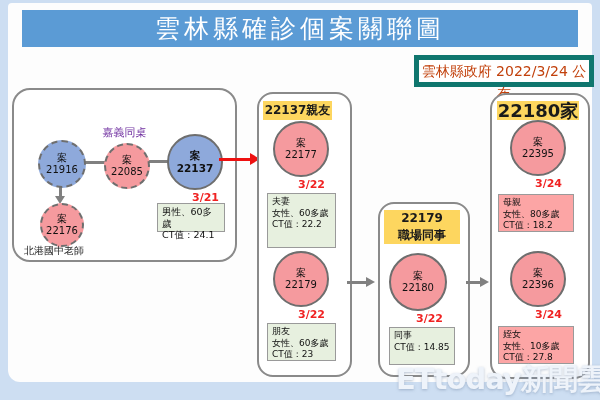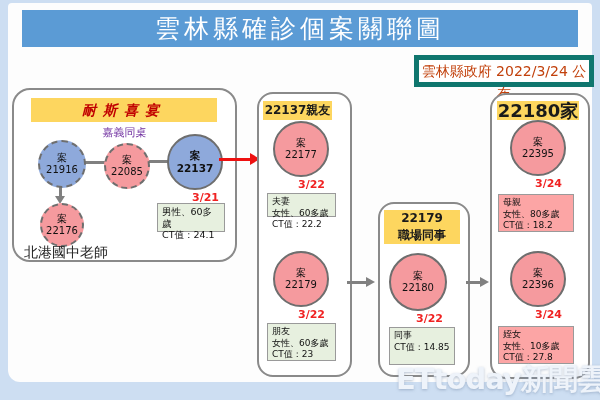--- a/index.html
+++ b/index.html
@@ -70,41 +70,40 @@
     left:17px;top:8px;width:186px;height:24px;line-height:24px;
     font-family:"DejaVu Serif","Liberation Serif",serif;
     font-style:italic;font-weight:bold;color:#c00000;
     font-size:14px;letter-spacing:7px;
   }
   .subhead{
     position:absolute;left:0;top:35px;width:100%;text-align:center;
     color:#7030a0;font-size:11px;
   }
   .footnote{
-    position:absolute;left:10px;top:154px;font-size:14px;color:#222;
+    position:absolute;left:10px;top:154px;font-size:10px;color:#222;
   }
   .watermark{
     position:absolute;left:396px;top:360px;width:200px;
     font-size:29px;font-weight:bold;color:#eef3fa;letter-spacing:-1px;
     text-shadow:0 1px 3px rgba(120,140,170,0.55);white-space:nowrap;
   }
   .fs10{font-size:10px;}
   .fs11{font-size:10.5px;font-weight:bold;}
 </style>
 </head>
 <body>
 
 <div class="card"></div>
 
 <div class="title-bar">雲林縣確診個案關聯圖</div>
 
 <div class="source-badge">雲林縣政府  2022/3/24 公布</div>
 
 <div class="gbox" style="left:12px;top:88px;width:221px;height:170px;border-radius:18px;">
-  <div class="ghead banquet-head">耐斯喜宴</div>
   <div class="subhead">嘉義同桌</div>
 
   <div class="hline" style="left:68px;top:71px;width:24px;"></div>
   <div class="hline" style="left:130px;top:70px;width:25px;"></div>
   <div class="vline" style="left:45px;top:94px;height:13px;"></div>
   <div class="arrow-head-down" style="left:41px;top:106px;"></div>
 
   <div class="case blue dashed fs10" style="left:24px;top:50px;width:44px;height:44px;">
     <span>案</span>
     <span class="num">21916</span>
@@ -136,21 +135,21 @@
 <div class="red-head" style="left:250px;top:153px;"></div>
 
 <div class="gbox" style="left:257px;top:92px;width:91px;height:281px;border-radius:16px;">
   <div class="ghead" style="left:4px;top:7px;width:69px;height:19px;line-height:19px;font-size:12px;">22137親友</div>
 
   <div class="case pink solid fs10" style="left:14px;top:27px;width:52px;height:52px;">
     <span>案</span>
     <span class="num">22177</span>
   </div>
   <div class="date" style="left:14px;top:84px;width:52px;">3/22</div>
-  <div class="ginfo" style="left:8px;top:99px;width:69px;height:24px;">
+  <div class="ginfo" style="left:8px;top:99px;width:69px;height:55px;">
     <div>夫妻</div>
     <div>女性、60多歲</div>
     <div>CT值：22.2</div>
   </div>
 
   <div class="case pink solid fs10" style="left:14px;top:157px;width:52px;height:52px;">
     <span>案</span>
     <span class="num">22179</span>
   </div>
   <div class="date" style="left:14px;top:214px;width:52px;">3/22</div>

